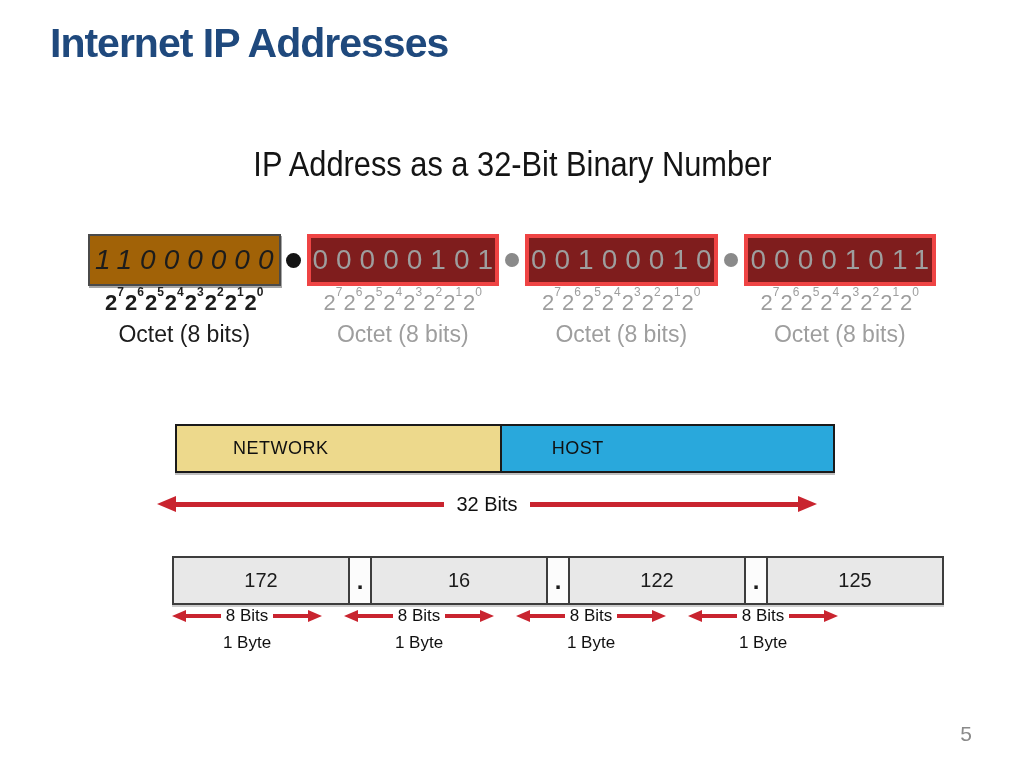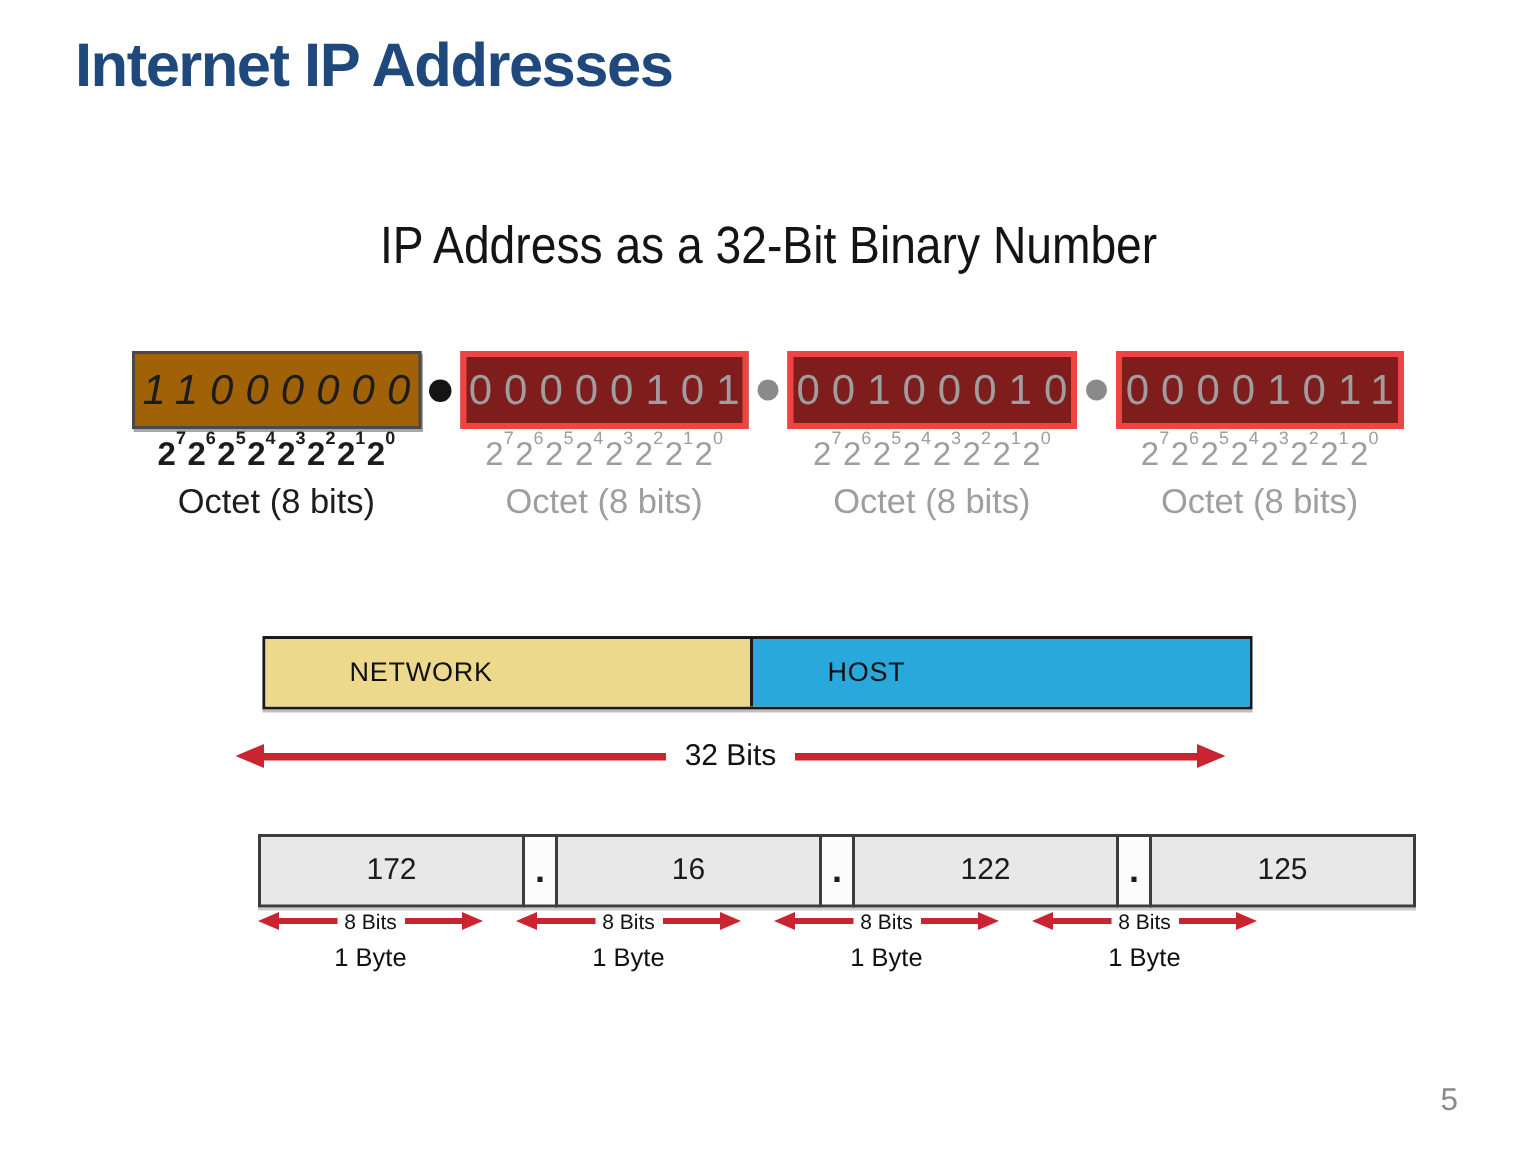--- a/index.html
+++ b/index.html
@@ -66,21 +66,21 @@
   
   .byte-row{position:absolute;left:172px;top:606px;width:666px;display:flex;}
   .byte-group{flex:1 1 0;display:flex;flex-direction:column;align-items:center;}
   .byte-spacer{flex:0 0 22px;}
   .bg-arrow{width:100%;display:flex;align-items:center;}
   .bg-arrow .ah.left{border-top:6px solid transparent;border-bottom:6px solid transparent;
            border-right:14px solid var(--accent_red,#C9242F);}
   .bg-arrow .ah.right{border-top:6px solid transparent;border-bottom:6px solid transparent;
            border-left:14px solid var(--accent_red,#C9242F);}
   .bg-arrow .aline{height:4px;}
-  .bg-arrow .alabel{font-size:14px;color:#101010;margin:0 5px;white-space:nowrap;}
+  .bg-arrow .alabel{font-size:17px;color:#101010;margin:0 5px;white-space:nowrap;}
   .byte-label{margin-top:7px;font-size:17px;color:#101010;}
 
   
   .page-num{position:absolute;right:52px;bottom:22px;font-size:21px;color:#8a8a8a;}
 </style>
 </head>
 <body>
 
 <div class="slide">
 

